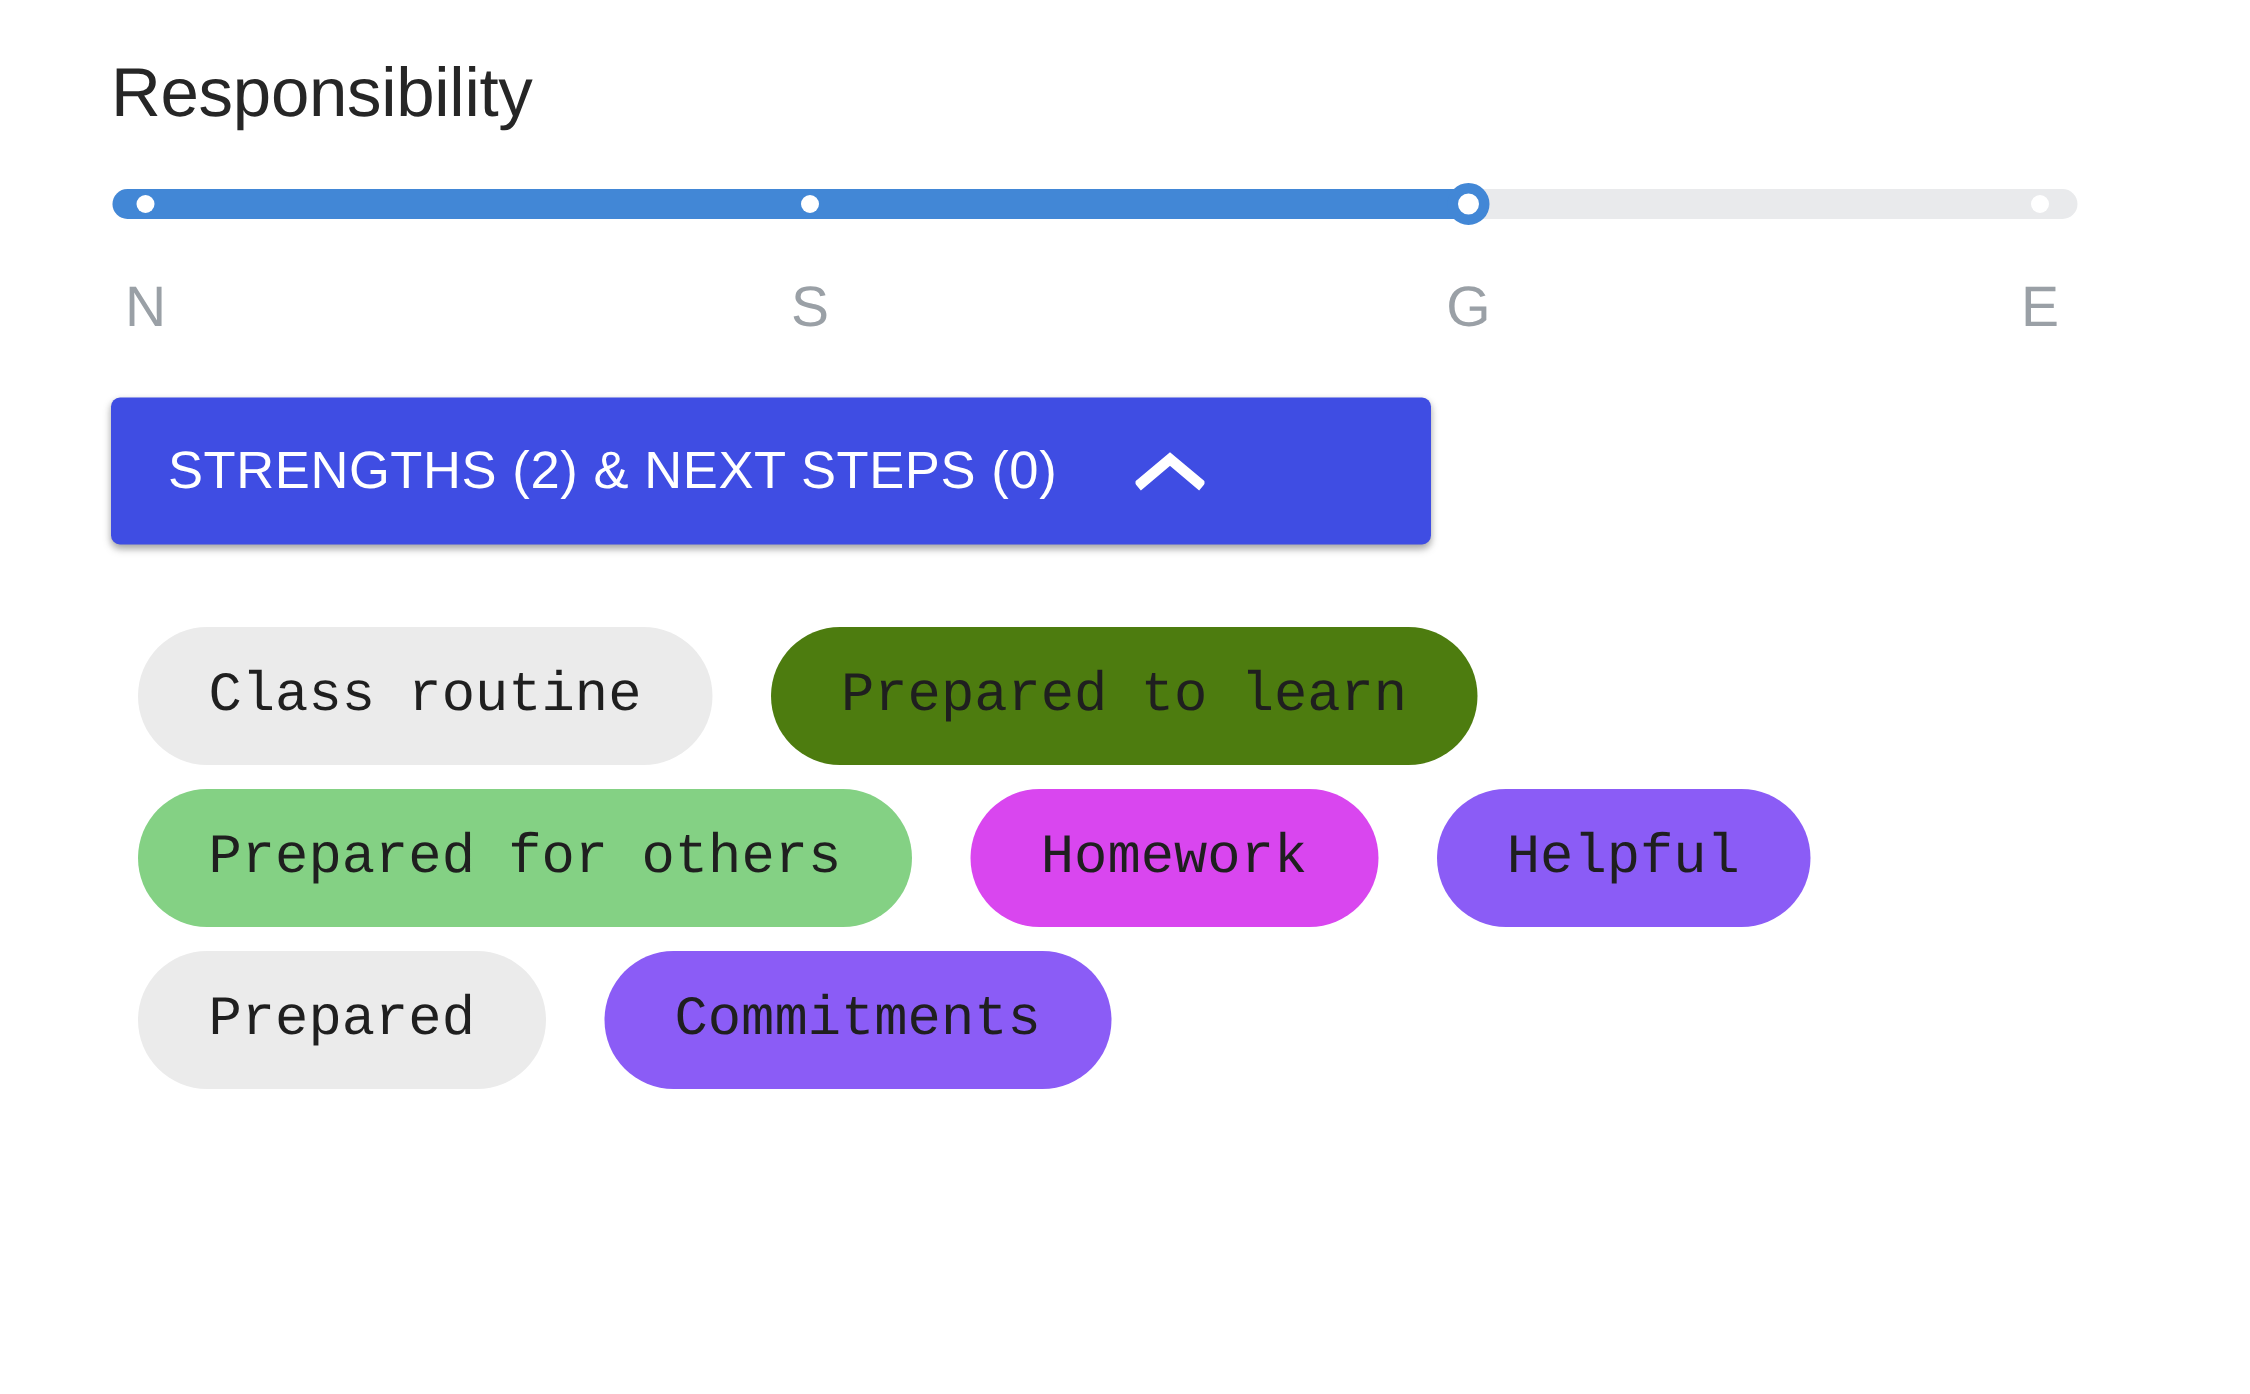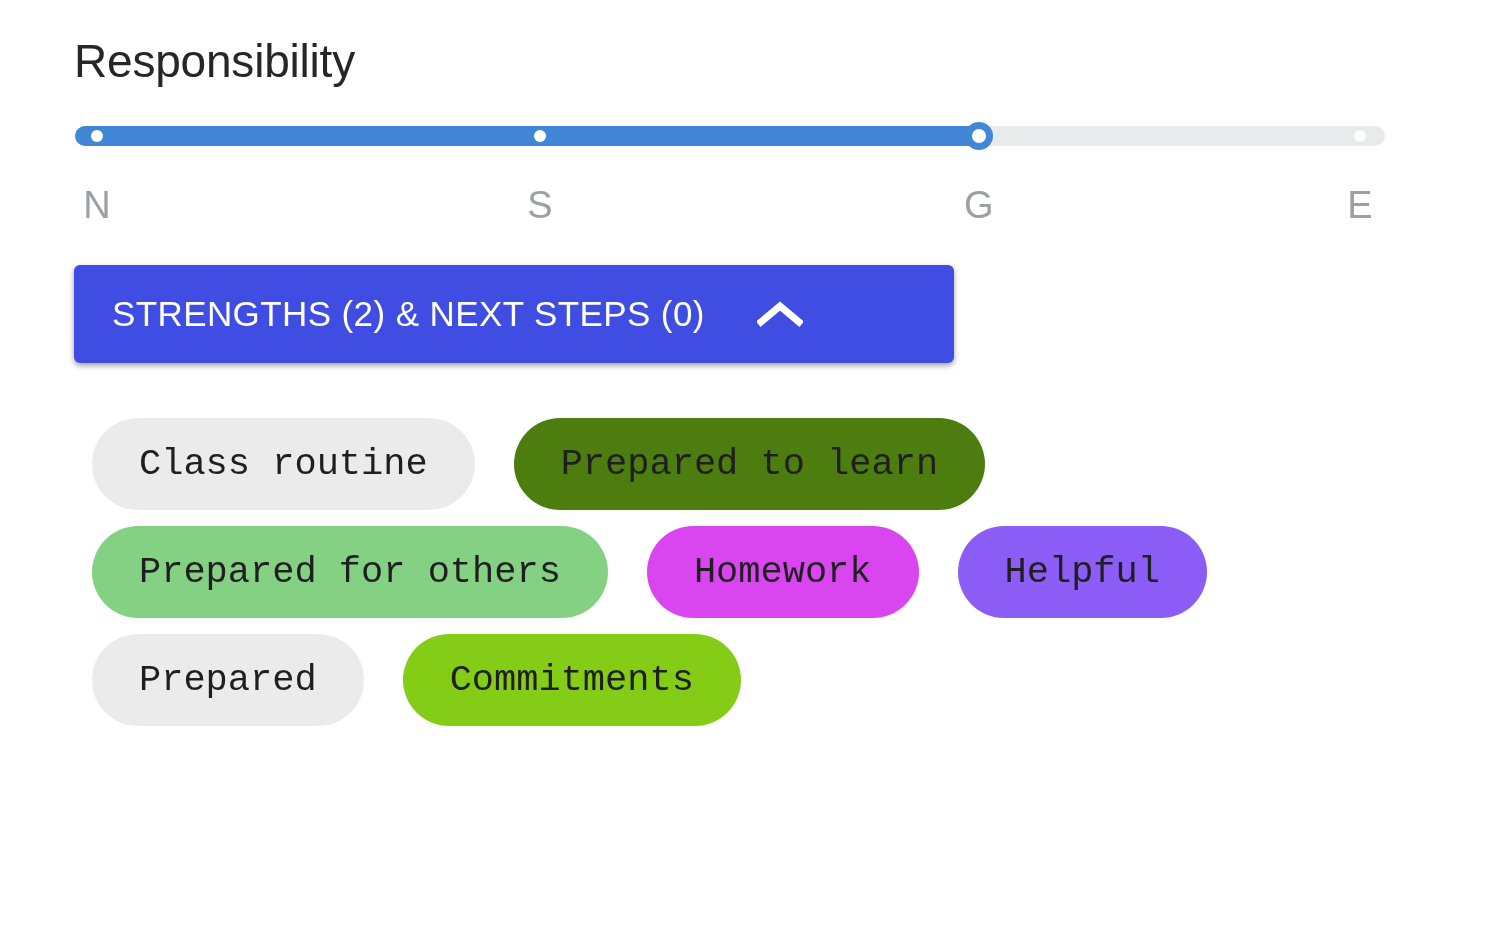--- a/index.html
+++ b/index.html
@@ -211,17 +211,17 @@
         <button class="chip" style="background: rgb(235, 235, 235);">Class routine</button>
         <button class="chip selected" style="background: #4d7c0f;">Prepared to learn</button>
       </div>
       <div class="chip-row">
         <button class="chip selected" style="background: rgb(132, 209, 132);">Prepared for others</button>
         <button class="chip" style="background: #d946ef;">Homework</button>
         <button class="chip" style="background: #8b5cf6;">Helpful</button>
       </div>
       <div class="chip-row">
         <button class="chip" style="background: rgb(235, 235, 235);">Prepared</button>
-        <button class="chip" style="background: #84cc16;">Commitments</button>
+        <button class="chip" style="background: #8b5cf6;">Commitments</button>
       </div>
     </div>
 
 </div>
 
 </body></html>

